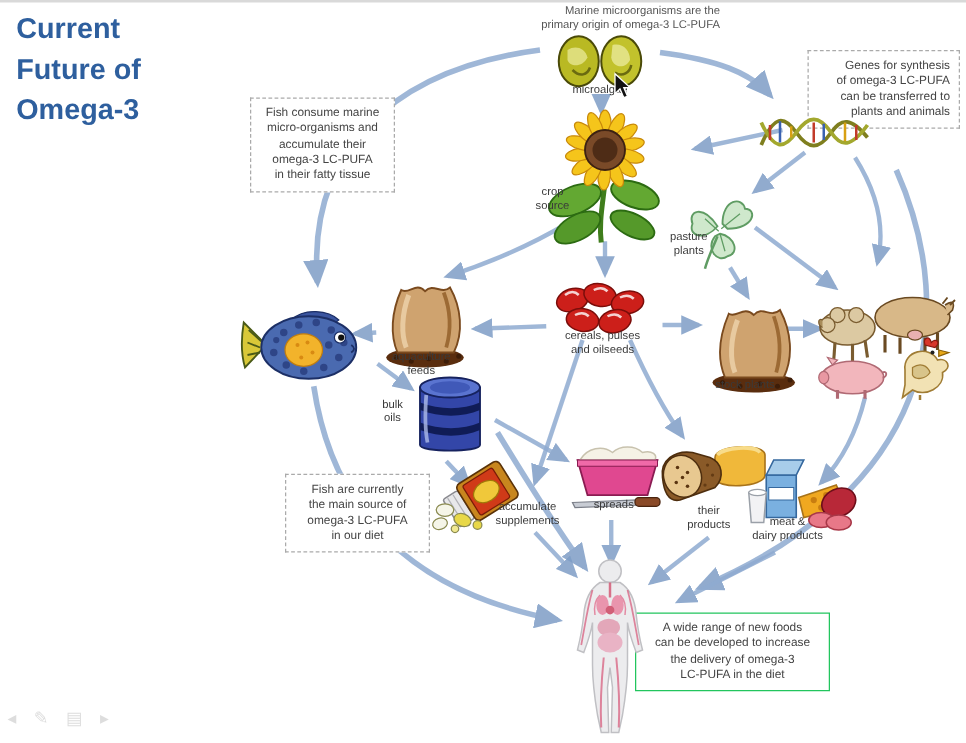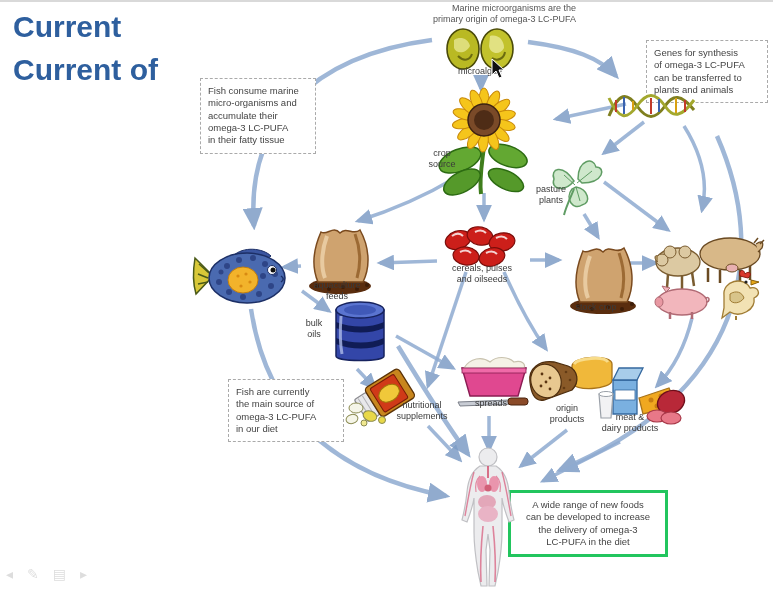--- a/index.html
+++ b/index.html
@@ -1,25 +1,25 @@
 <!DOCTYPE html>
 <html><head>
 <meta charset="utf-8">
 <style>
   html,body{margin:0;padding:0;background:#fff;}
   #stage{position:relative;width:773px;height:594px;background:#fff;overflow:hidden;
          font-family:"Liberation Sans",sans-serif;}
   .topedge{position:absolute;left:0;top:0;width:773px;height:2px;background:#d9d9d9;}
-  #title{position:absolute;left:13px;top:6px;font-size:30px;font-weight:bold;
+  #title{position:absolute;left:13px;top:6px;font-size:23px;font-weight:bold;
          color:#2e5f9e;line-height:1.42;letter-spacing:0px;}
   .caption{position:absolute;font-size:9px;color:#555;text-align:right;
            white-space:pre-line;line-height:1.25;}
   .callout{position:absolute;font-size:9.5px;color:#444;background:#fff;
-           border:1px dashed #aaa;padding:6px 7px;line-height:1.3;white-space:pre-line;}
-  .callout.solid{border:3px solid #22c55e;}
+           border:1px dashed #aaa;padding:6px 7px;line-height:1.3;white-space:pre-line;text-align:center;}
+  .callout.solid{border:1px solid #22c55e;}
   .nodelabel{position:absolute;font-size:9px;color:#3a3a3a;text-align:center;
              line-height:1.2;white-space:pre-line;}
   svg{position:absolute;overflow:visible;}
   #arrows{left:0;top:0;}
   .arrow{fill:none;stroke:#8fabd1;stroke-width:3.5;opacity:.85;}
   .arrow.big{stroke-width:4.5;}
   #controls{position:absolute;left:6px;top:566px;display:flex;gap:14px;
             color:rgba(170,170,170,.4);font-size:14px;}
   #controls span{cursor:pointer;}
 </style>
@@ -59,27 +59,28 @@
     <path class="arrow big" d="M717,136 C770,256 744,392 560,470" marker-end="url(#ah)"></path>
     <path class="arrow" d="M428,426 L460,460" marker-end="url(#ah)"></path>
     <path class="arrow" d="M489,416 L489,450" marker-end="url(#ah)"></path>
     <path class="arrow" d="M567,430 L521,466" marker-end="url(#ah)"></path>
     <path class="arrow" d="M620,442 L543,481" marker-end="url(#ah)"></path>
     <path class="arrow big" d="M398,346 C432,402 452,432 468,454" marker-end="url(#ah)"></path>
   </svg>
 
   <div id="title">
     <div>Current</div>
-    <div>Current of</div>
+    <div>Future of</div>
+    <div>Omega-3</div>
   </div>
 
   <div class="caption" style="left:392px;top:3px;width:184px;">Marine microorganisms are the
 primary origin of omega-3 LC-PUFA</div>
 
-  <div class="callout" style="left:646px;top:40px;width:106px;text-align:left;">Genes for synthesis
+  <div class="callout" style="left:646px;top:40px;width:106px;text-align:right;">Genes for synthesis
 of omega-3 LC-PUFA
 can be transferred to
 plants and animals</div>
   <div class="callout" style="left:200px;top:78px;width:100px;">Fish consume marine
 micro-organisms and
 accumulate their
 omega-3 LC-PUFA
 in their fatty tissue</div>
   <div class="callout" style="left:228px;top:379px;width:100px;">Fish are currently
 the main source of
@@ -232,21 +233,21 @@
         <circle cx="12" cy="68" r="2"></circle>
         <circle cx="26" cy="71" r="2"></circle>
         <circle cx="42" cy="69" r="2"></circle>
         <circle cx="56" cy="71" r="2"></circle>
         <circle cx="66" cy="66" r="2"></circle>
       </g>
     <path d="M17,13 C9,32 8,50 14,64 L61,64 C69,47 67,27 58,10 C50,17 44,6 37,14 C29,6 23,17 17,13 Z" fill="#cfa36f" stroke="#7a4a1e" stroke-width="1.5"></path>
     <path d="M24,18 C18,34 18,50 22,60" fill="none" stroke="#e8caa0" stroke-width="4"></path>
     <path d="M53,15 C59,32 59,46 55,60" fill="none" stroke="#9c6a34" stroke-width="3"></path>
   </svg>
-  <div class="nodelabel" style="left:562px;top:302px;width:68px;">stock crop</div>
+  <div class="nodelabel" style="left:562px;top:302px;width:68px;">stock plants</div>
 
   <svg style="left:652px;top:216px;" width="120" height="104">
 
     <g>
       <ellipse cx="78" cy="38" rx="30" ry="16" fill="#d8b888" stroke="#6a4a22" stroke-width="1.3"></ellipse>
       <path d="M104,28 C110,24 112,26 110,32 L106,36" fill="#d8b888" stroke="#6a4a22" stroke-width="1.3"></path>
       <path d="M106,22 L102,27 M112,24 L108,28" stroke="#6a4a22" stroke-width="1.5"></path>
       <line x1="56" y1="52" x2="56" y2="66" stroke="#6a4a22" stroke-width="2.5"></line>
       <line x1="68" y1="54" x2="68" y2="67" stroke="#6a4a22" stroke-width="2.5"></line>
       <line x1="88" y1="54" x2="88" y2="67" stroke="#6a4a22" stroke-width="2.5"></line>
@@ -305,21 +306,21 @@
       <ellipse cx="47" cy="29" rx="11" ry="8" fill="#f0c83a" stroke="#a07808"></ellipse>
     </g>
     <g stroke="#8a8a50" stroke-width="1">
       <ellipse cx="14" cy="42" rx="7" ry="5" fill="#f5f5e8"></ellipse>
       <ellipse cx="28" cy="50" rx="7" ry="5" fill="#e8d848" transform="rotate(20 28 50)"></ellipse>
       <ellipse cx="10" cy="53" rx="6" ry="4.5" fill="#f5f5e8" transform="rotate(-15 10 53)"></ellipse>
       <circle cx="40" cy="54" r="3.5" fill="#e8d848"></circle>
       <circle cx="22" cy="57" r="3" fill="#f0e890"></circle>
     </g>
   </svg>
-  <div class="nodelabel" style="left:378px;top:400px;width:88px;">nutritional
+  <div class="nodelabel" style="left:378px;top:400px;width:88px;">accumulate
 supplements</div>
 
   <svg style="left:452px;top:352px;" width="82" height="58">
     <path d="M10,16 L74,16 L66,44 L18,44 Z" fill="#e04890" stroke="#8a1c52" stroke-width="1.4"></path>
     <path d="M12,16 C18,6 30,4 38,10 C44,4 56,4 62,10 C70,8 74,12 72,16 Z" fill="#f5f2e6" stroke="#c8c2ae" stroke-width="1.2"></path>
     <rect x="10" y="16" width="64" height="5" fill="#f06aa8" stroke="#8a1c52" stroke-width="0.8"></rect>
     <path d="M6,50 L58,48 L60,52 L8,54 Z" fill="#c8ccd4" stroke="#7a7e88" stroke-width="1"></path>
     <rect x="56" y="46" width="20" height="7" rx="3" fill="#8a4a28" stroke="#4a240f"></rect>
   </svg>
   <div class="nodelabel" style="left:459px;top:398px;width:64px;">spreads</div>
@@ -335,21 +336,21 @@
         <circle cx="17" cy="38" r="1.4"></circle>
         <circle cx="26" cy="41" r="1.4"></circle>
         <circle cx="22" cy="34" r="1.4"></circle>
       </g>
     <g fill="#5a3410" opacity=".8">
         <circle cx="42" cy="24" r="1.3"></circle>
         <circle cx="46" cy="32" r="1.3"></circle>
         <circle cx="40" cy="40" r="1.3"></circle>
       </g>
   </svg>
-  <div class="nodelabel" style="left:534px;top:403px;width:66px;">origin
+  <div class="nodelabel" style="left:534px;top:403px;width:66px;">their
 products</div>
 
   <svg style="left:595px;top:360px;" width="94" height="64">
     <path d="M18,20 L42,20 L42,54 L18,54 Z" fill="#7ab0e0" stroke="#35689e" stroke-width="1.3"></path>
     <path d="M18,20 L24,8 L48,8 L42,20 Z" fill="#a8cdea" stroke="#35689e" stroke-width="1.3"></path>
     <rect x="20" y="30" width="20" height="10" fill="#fff" stroke="#35689e" stroke-width="0.8"></rect>
     <path d="M4,34 L18,34 L16,58 L6,58 Z" fill="#f2f2f4" stroke="#9aa0a8" stroke-width="1.2"></path>
     <ellipse cx="11" cy="34" rx="7" ry="2.5" fill="#fff" stroke="#9aa0a8"></ellipse>
     <path d="M44,38 L74,28 L82,46 L48,54 Z" fill="#f0a820" stroke="#a8731a" stroke-width="1.3"></path>
     <g fill="#c87d10">

